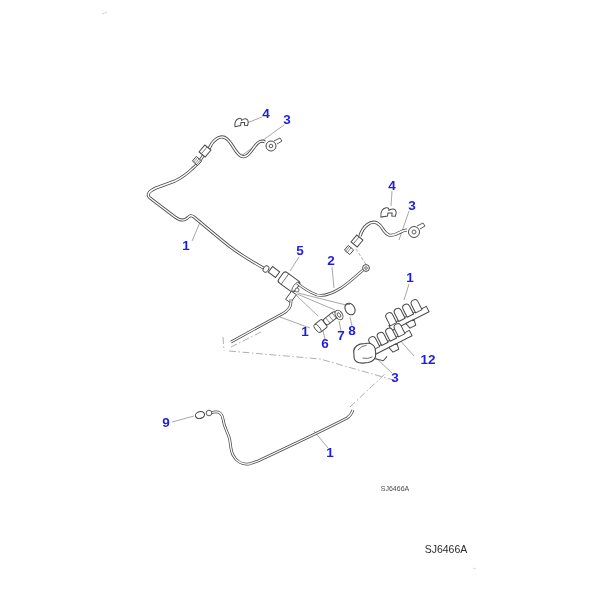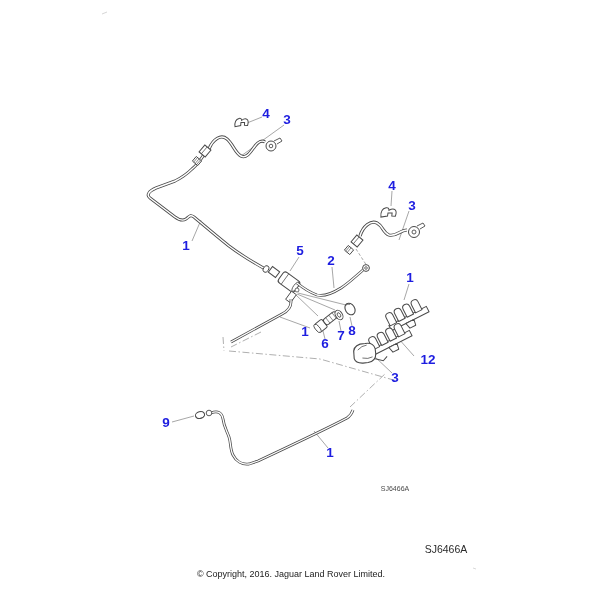--- a/index.html
+++ b/index.html
@@ -218,15 +218,14 @@
   <div class="callout" style="left:352px;top:331px">8</div>
   <div class="callout" style="left:428px;top:360px">12</div>
   <div class="callout" style="left:395px;top:378px">3</div>
   <div class="callout" style="left:166px;top:423px">9</div>
   <div class="callout" style="left:330px;top:453px">1</div>
 
   <div class="code-small" style="left:395px;top:488px">SJ6466A</div>
 
   <div class="code-label" style="left:446px;top:549px">SJ6466A</div>
 
-  <div class="copyright" style="left:291px;top:574px">© Copyright, 2016. Jaguar Land Rover Limited.</div>
 
 </div>
 
 </body></html>

